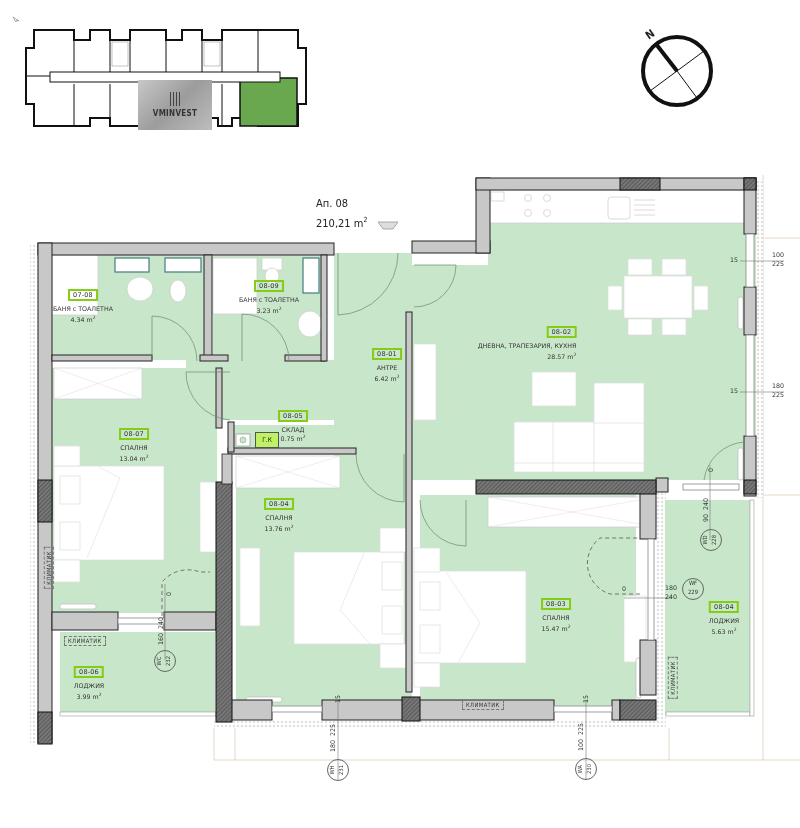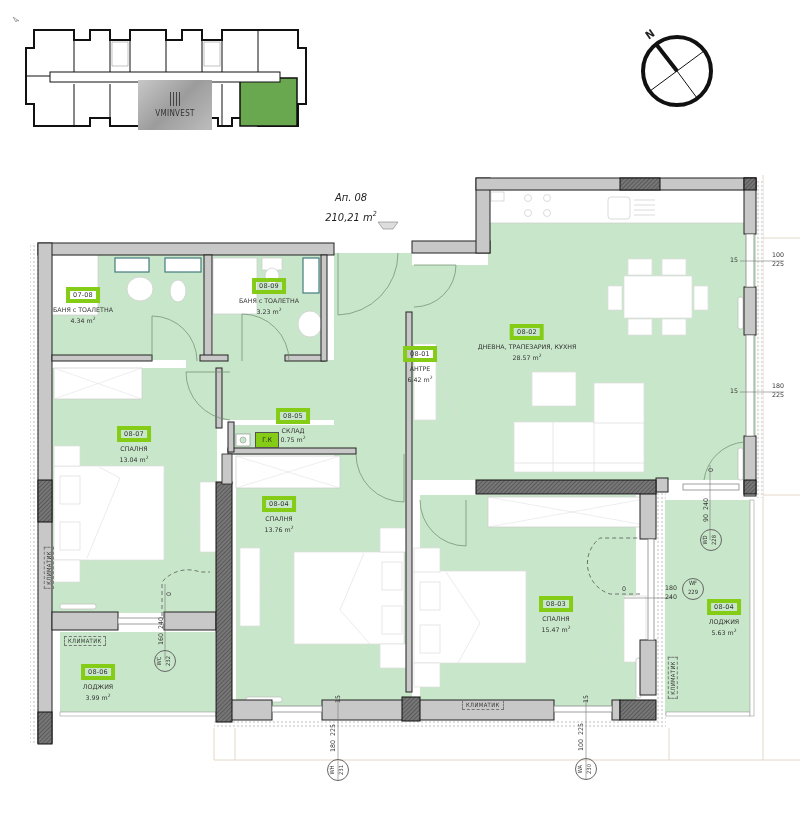--- a/index.html
+++ b/index.html
@@ -1,34 +1,34 @@
 <!DOCTYPE html>
 <html><head>
 <meta charset="utf-8">
 <style>
   html, body { margin:0; padding:0; background:#ffffff; }
   body { width:800px; height:828px; position:relative; overflow:hidden; font-family:"DejaVu Sans Condensed","DejaVu Sans", sans-serif; color:#222; }
   svg.plan { position:absolute; left:0; top:0; }
   .lbl { position:absolute; text-align:center; font-family:"DejaVu Sans", sans-serif; color:#333; line-height:1.25; white-space:nowrap; transform:translateX(-50%); }
-  .lbl .code { display:inline-block; border:4px solid #84cc16; padding:0 3px; font-size:6.5px; letter-spacing:0.2px; }
+  .lbl .code { display:inline-block; border:2px solid #84cc16; padding:0 3px; font-size:6.5px; letter-spacing:0.2px; }
   .lbl .name { display:block; font-size:6.3px; margin-top:3px; }
   .lbl .area { display:block; font-size:6.3px; margin-top:2px; }
   .lbl sup { font-size:4.5px; }
-  .apt-title { position:absolute; left:316px; top:189px; width:70px; text-align:center; font-size:11px; line-height:17px; color:#222;font-style:italic; }
+  .apt-title { position:absolute; left:316px; top:195px; width:70px; font-size:11px; line-height:17px; color:#222; }
   .apt-title sup { font-size:7px; }
   .dim { position:absolute; font-size:6.3px; color:#333; line-height:1; font-family:"DejaVu Sans", sans-serif; }
   .dim.v { transform:rotate(-90deg); transform-origin:left top; }
   .tag { position:absolute; width:20px; height:20px; border:1px solid #666; border-radius:50%; font-size:5.8px; text-align:center; line-height:9px; color:#333; background:transparent; }
   .tag.rot { transform:rotate(-90deg); }
   .klima { position:absolute; font-size:5.8px; color:#333; border:1px dashed #777; padding:1px 3px; letter-spacing:0.4px; }
   .klima.v { transform:rotate(-90deg); transform-origin:center; }
-  .gk { position:absolute; left:255px; top:432px; width:22px; height:14px; border:1px solid #555; background:#84cc16; font-size:6.5px; text-align:center; line-height:14px; }
+  .gk { position:absolute; left:255px; top:432px; width:22px; height:14px; border:1px solid #555; background:#bef264; font-size:6.5px; text-align:center; line-height:14px; }
   .logo { position:absolute; left:138px; top:80px; width:74px; height:50px; background:linear-gradient(135deg,#c8c8c8,#9c9c9c 50%,#bdbdbd); display:flex; flex-direction:column; align-items:center; justify-content:center; }
   .logo .mark { width:10px; height:14px; background:repeating-linear-gradient(90deg,#444 0 1.5px,transparent 1.5px 3px); margin-bottom:3px; }
-  .logo .txt { font-size:8px; font-weight:normal; color:#333; letter-spacing:0.3px; }
+  .logo .txt { font-size:8px; font-weight:bold; color:#333; letter-spacing:0.3px; }
   .north { position:absolute; left:646px; top:28px; font-size:11px; font-weight:bold; transform:rotate(-35deg); }
 </style>
 </head>
 <body>
 
 <div>
 <svg class="plan" width="800" height="828">
   <g fill="#fff" stroke="#111" stroke-width="2">
     <path d="M34,30 L74,30 L74,40 L90,40 L90,30 L110,30 L110,40 L130,40 L130,30 L166,30 L166,40 L182,40 L182,30 L202,30 L202,40 L222,40 L222,30 L258,30 L258,30 L298,30 L298,48 L306,48 L306,104 L298,104 L298,126 L258,126 L258,118 L232,118 L232,126 L218,126 L218,118 L140,118 L140,126 L110,126 L110,118 L90,118 L90,126 L34,126 L34,104 L26,104 L26,48 L34,48 Z"></path>
   </g>
@@ -332,46 +332,46 @@
     <line x1="710" y1="465" x2="710" y2="540"></line>
     <line x1="624" y1="598" x2="672" y2="598"></line>
   </g>
 
   <rect x="236" y="434" width="14" height="12" fill="#fff" stroke="#888" stroke-width="0.6"></rect>
   <circle cx="243" cy="440" r="3" fill="#c8e6c9" stroke="#888" stroke-width="0.5"></circle>
 
   <path d="M378,222 L398,222 L393,229 L383,229 Z" fill="#ddd" stroke="#999" stroke-width="0.8"></path>
 </svg>
 
-<div class="lbl" style="left:387px; top:341px;margin-left:33px;">
+<div class="lbl" style="left:387px; top:341px;">
   <span class="code">08-01</span>
   <span class="name">АНТРЕ</span>
   <span class="area"><span>6.42</span> <span>m</span><sup>2</sup></span>
 </div>
-<div class="lbl" style="left:527px; top:319px;">
+<div class="lbl" style="left:527px; top:319px;text-align:right;">
   <span class="code">08-02</span>
   <span class="name">ДНЕВНА, ТРАПЕЗАРИЯ, КУХНЯ</span>
   <span class="area"><span>28.57</span> <span>m</span><sup>2</sup></span>
 </div>
 <div class="lbl" style="left:556px; top:591px;">
   <span class="code">08-03</span>
   <span class="name">СПАЛНЯ</span>
   <span class="area"><span>15.47</span> <span>m</span><sup>2</sup></span>
 </div>
 <div class="lbl" style="left:279px; top:491px;">
   <span class="code">08-04</span>
   <span class="name">СПАЛНЯ</span>
   <span class="area"><span>13.76</span> <span>m</span><sup>2</sup></span>
 </div>
 <div class="lbl" style="left:293px; top:403px;">
   <span class="code">08-05</span>
   <span class="name">СКЛАД</span>
   <span class="area" style="margin-top:0"><span>0.75</span> <span>m</span><sup>2</sup></span>
 </div>
-<div class="lbl" style="left:98px; top:659px;">
+<div class="lbl" style="left:89px; top:659px;">
   <span class="code">08-06</span>
   <span class="name">ЛОДЖИЯ</span>
   <span class="area"><span>3.99</span> <span>m</span><sup>2</sup></span>
 </div>
 <div class="lbl" style="left:134px; top:421px;">
   <span class="code">08-07</span>
   <span class="name">СПАЛНЯ</span>
   <span class="area"><span>13.04</span> <span>m</span><sup>2</sup></span>
 </div>
 <div class="lbl" style="left:83px; top:282px;">

